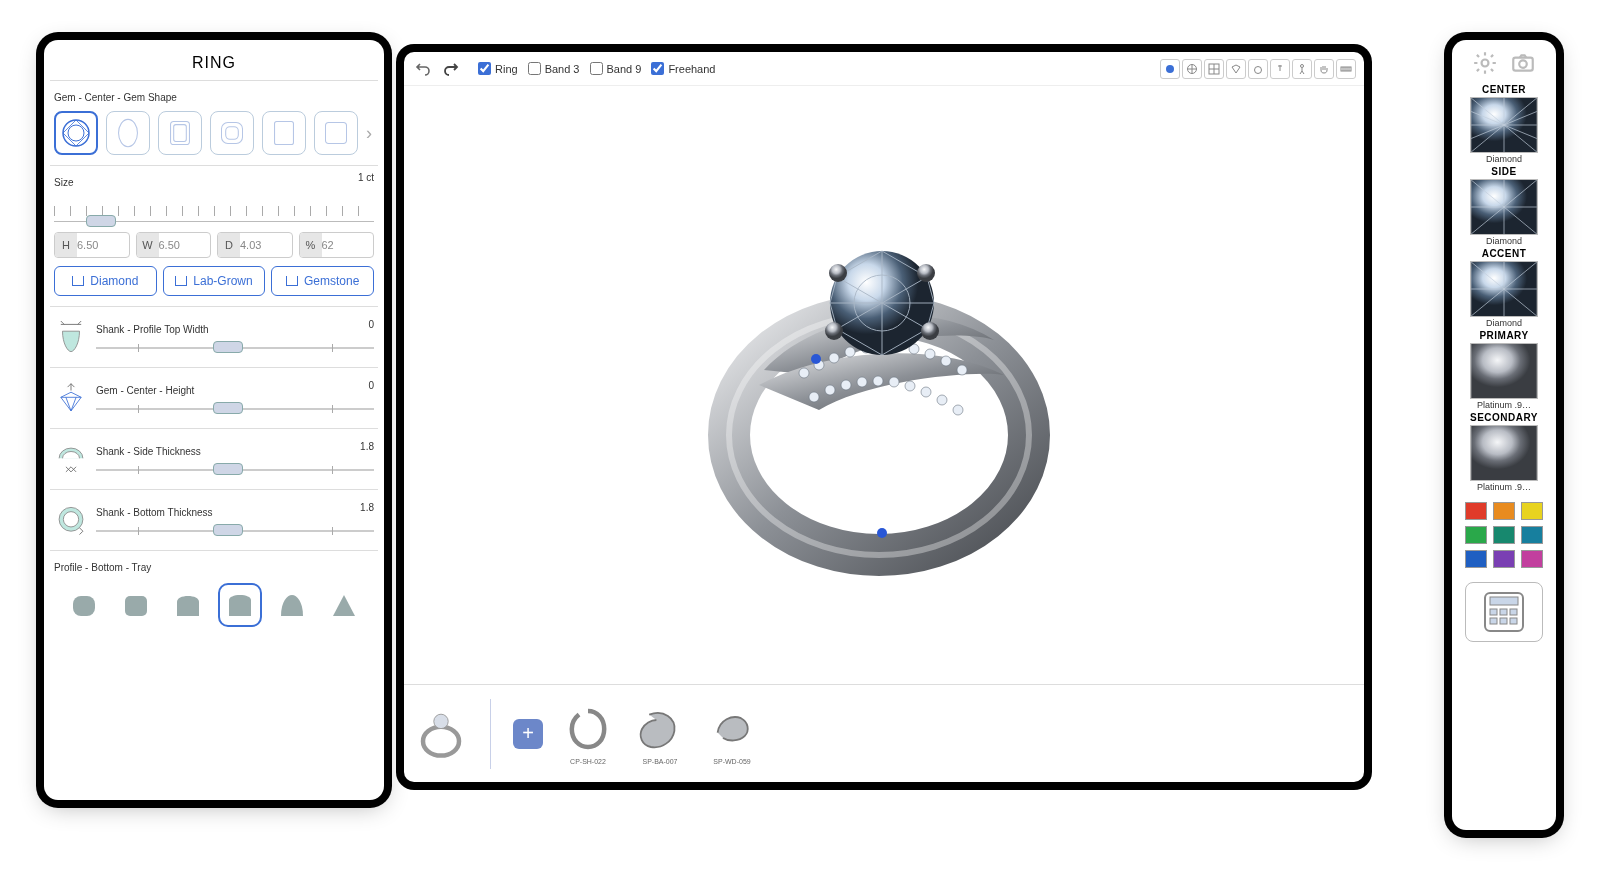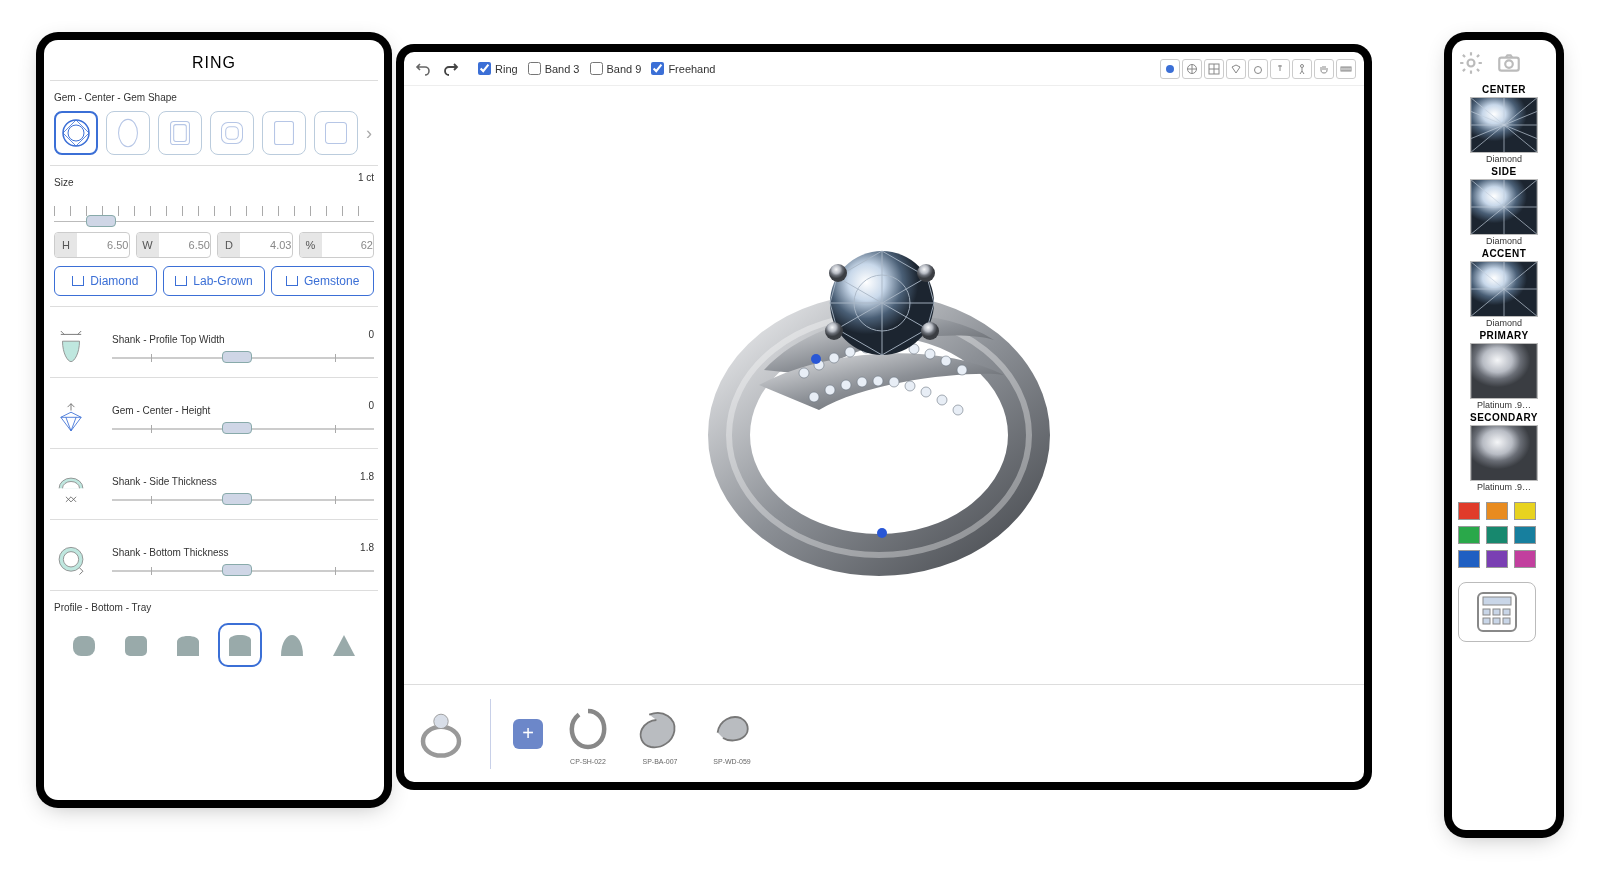--- a/index.html
+++ b/index.html
@@ -21,26 +21,26 @@
   width: 44px; height: 44px; border: 1px solid #bcd; border-radius: 8px; display: flex; align-items: center; justify-content: center; cursor: pointer;
 }
 .shape-swatch.selected { border: 2px solid #3b6fd6; }
 .size-ruler { margin-top: 8px; height: 24px; position: relative; border-bottom: 1px solid #bbb; }
 .size-ruler::before { content: ""; position: absolute; inset: 0; background:
   repeating-linear-gradient(90deg, #aaa 0 1px, transparent 1px 16px); height: 10px; top: 8px; }
 .size-handle { position: absolute; bottom: -6px; left: 32px; width: 30px; height: 12px; background: #cfd6e6; border: 1px solid #8aa; border-radius: 4px; cursor: pointer; }
 .dim-row { display: flex; gap: 6px; margin-top: 10px; }
 .dim-box { flex: 1; display: flex; align-items: center; border: 1px solid #ccc; border-radius: 4px; height: 26px; overflow: hidden; }
 .dim-box .lbl { background: #e6e6e6; width: 22px; text-align: center; font-size: 11px; color: #555; line-height: 24px; }
-.dim-box .val { flex: 1; text-align: right; font-size: 11px; color: #888; }
+.dim-box .val { flex: 1; text-align: left; font-size: 11px; color: #888; }
 .btn-row { display: flex; gap: 6px; margin-top: 8px; }
 .btn { flex: 1; border: 1px solid #3b6fd6; border-radius: 6px; height: 30px; display: flex; align-items: center; justify-content: center; gap: 6px; font-size: 12px; color: #3b6fd6; cursor: pointer; }
 .btn .cart { width: 12px; height: 10px; border: 1.5px solid #3b6fd6; border-top: none; position: relative; }
 .btn-block { width: 100%; height: 32px; margin-top: 8px; background: #546fb3; border-radius: 6px; display: flex; align-items: center; justify-content: center; gap: 8px; color: #fff; font-size: 13px; cursor: pointer; }
-.prop-row { display: flex; gap: 24px; margin-top: 16px; align-items: flex-start; }
+.prop-row { display: flex; gap: 8px; margin-top: 6px; align-items: flex-start; }
 .prop-icon { width: 34px; height: 38px; }
 .prop-body { flex: 1; }
 .prop-slider { margin-top: 10px; height: 2px; background: #ccc; position: relative; }
 .prop-slider .tick { position:absolute; top:-3px; width:1px; height:8px; background:#aaa; }
 .prop-slider .handle { position: absolute; top: -6px; width: 30px; height: 12px; background: #cfd6e6; border: 1px solid #8aa; border-radius: 4px; cursor: pointer; }
 .profiles { display: flex; gap: 12px; margin-top: 10px; justify-content: center;}
 .profile-sw { width: 40px; height: 40px; border-radius: 8px; display:flex; align-items:center; justify-content:center; cursor:pointer; }
 .profile-sw svg { width: 30px; height: 30px; }
 .profile-sw.selected { outline: 2px solid #3b6fd6; }
 
@@ -65,21 +65,21 @@
 .tray .thumb svg { width: 54px; height: 54px; }
 .tray .thumb .cap { font-size: 7px; color: #666; }
 .tray .divider { width: 1px; height: 70px; background: #c8d0e8; margin: 0 4px; }
 .add-thumb { width:30px; height:30px; border-radius:6px; background:#6c87c9; color:#fff; font-size:20px; display:flex;align-items:center;justify-content:center;cursor:pointer; }
 
 
 .right-panel {
   position: absolute; right: 44px; top: 40px; width: 104px; height: 790px;
   background: #fff; border-radius: 14px;
   box-shadow: 0 0 0 8px #000, 0 6px 24px rgba(0,0,0,.3);
-  padding: 6px; display:flex; flex-direction:column; 
+  padding: 6px; display:flex; flex-direction:column; align-items:center;
 }
 .rp-icons { display:flex; gap:12px; margin: 4px 0 6px; }
 .rp-icons div { cursor:pointer; color:#999; }
 .mat-group { width: 100%; text-align:center; margin-top: 2px; }
 .mat-group .hdr { font-size: 10px; font-weight:700; letter-spacing:.5px; }
 .mat-swatch { width: 68px; height: 56px; margin: 2px auto 0; border:1px solid #bbb; display:block; }
 .mat-cap { font-size: 9px; color:#333; margin-top:1px; }
 .color-grid { display:grid; grid-template-columns: repeat(3, 22px); gap:6px; margin-top:10px; }
 .color-grid div { width:22px; height:18px; border:1px solid #999; cursor:pointer; }
 .calc-btn { margin-top:14px; width:78px; height:60px; border:1px solid #bbb; border-radius:8px; display:flex;align-items:center;justify-content:center;cursor:pointer; }

